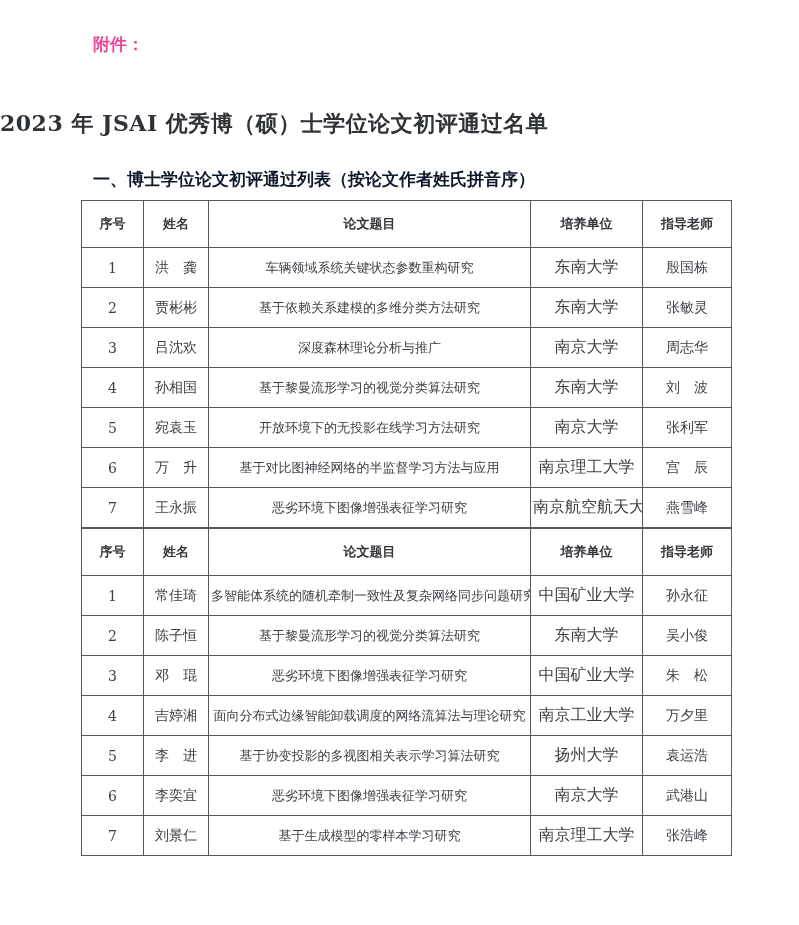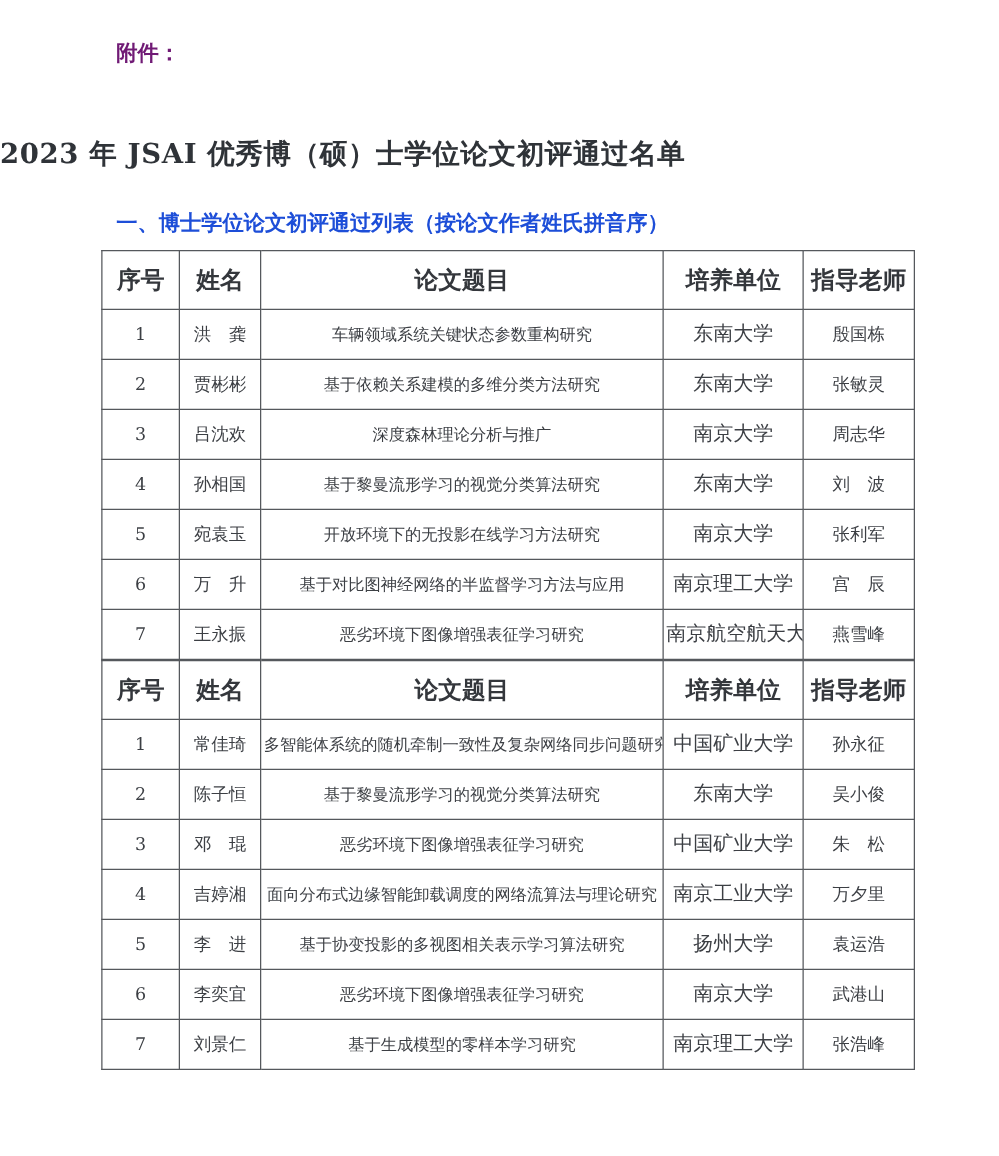--- a/index.html
+++ b/index.html
@@ -11,43 +11,43 @@
     position: relative;
     width: 799px;
     height: 925px;
     background: #ffffff;
     overflow: hidden;
     font-family: "DejaVu Serif", serif;
     color: #3c3f44;
   }
   .attachment {
     margin: 34px 0 0 93px;
-    font-family: Liberation Mono, monospace;
+    font-family: Liberation Serif, serif;
     font-weight: bold;
     font-size: 17px;
     line-height: 22px;
-    color: #701a75;
+    color: #ec4899;
   }
   .doc-title {
     margin-top: 52px;
     text-align: left;
     font-family: "DejaVu Serif", serif;
     font-weight: bold;
     font-size: 22px;
     line-height: 30px;
     letter-spacing: 0.5px;
     color: #2f3338;
   }
   .section-heading {
     margin: 28px 0 8px 93px;
     font-family: "DejaVu Sans", sans-serif;
     font-weight: bold;
     font-size: 17px;
     line-height: 26px;
-    color: #1d4ed8;
+    color: #0f172a;
   }
   .section-heading.second {
     margin-top: 14px;
   }
   table.thesis-table {
     margin-left: 81px;
     width: 650px;
     border-collapse: collapse;
     table-layout: fixed;
   }
@@ -56,21 +56,21 @@
     border: 1.6px solid #55585c;
     text-align: center;
     vertical-align: middle;
     padding: 0 2px;
     overflow: hidden;
   }
   table.thesis-table th {
     height: 46px;
     font-family: "DejaVu Serif", serif;
     font-weight: bold;
-    font-size: 19px;
+    font-size: 13px;
     color: #34373c;
   }
   table.thesis-table td {
     height: 39px;
     font-size: 14px;
     color: #3c3f44;
   }
   table.thesis-table td.c2 {
     font-size: 13px;
     white-space: nowrap;

